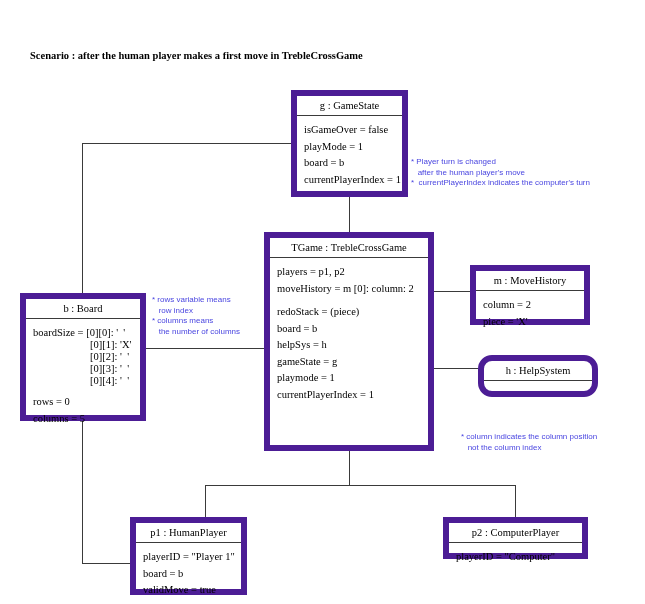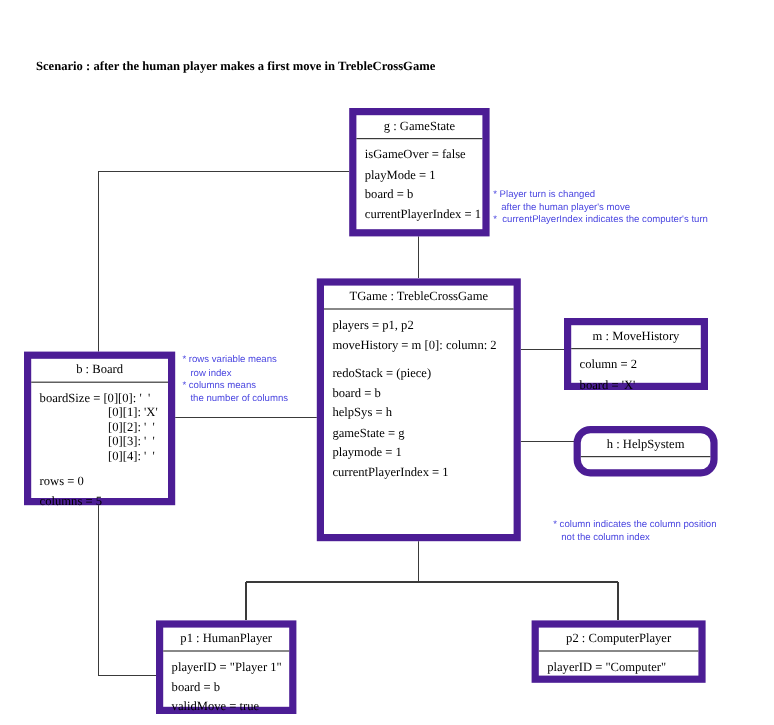--- a/index.html
+++ b/index.html
@@ -138,21 +138,21 @@
       <div class="attr">gameState = g</div>
       <div class="attr">playmode = 1</div>
       <div class="attr">currentPlayerIndex = 1</div>
     </div>
   </div>
 
   <div class="obj-box" style="left:470px; top:265px; width:120px; height:60px;">
     <div class="obj-header">m : MoveHistory</div>
     <div class="obj-body">
       <div class="attr">column = 2</div>
-      <div class="attr">board = 'X'</div>
+      <div class="attr">piece = 'X'</div>
     </div>
   </div>
 
   <div class="obj-box" style="left:478px; top:355px; width:120px; height:42px;border-radius:14px;">
     <div class="obj-header">h : HelpSystem</div>
     <div class="obj-body" style="height:18px;"></div>
   </div>
 
   <div class="obj-box" style="left:20px; top:293px; width:126px; height:128px;">
     <div class="obj-header">b : Board</div>
@@ -165,21 +165,21 @@
 
   <div class="obj-box" style="left:130px; top:517px; width:117px; height:78px;">
     <div class="obj-header">p1 : HumanPlayer</div>
     <div class="obj-body">
       <div class="attr">playerID = "Player 1"</div>
       <div class="attr">board = b</div>
       <div class="attr">validMove = true</div>
     </div>
   </div>
 
-  <div class="obj-box" style="left:443px; top:517px; width:145px; height:52px;">
+  <div class="obj-box" style="left:443px; top:517px; width:145px; height:42px;">
     <div class="obj-header">p2 : ComputerPlayer</div>
     <div class="obj-body">
       <div class="attr">playerID = "Computer"</div>
     </div>
   </div>
 
   <div class="note" style="left:411px; top:157px;">* Player turn is changed
    after the human player's move
 *  currentPlayerIndex indicates the computer's turn</div>
   <div class="note" style="left:152px; top:280px;margin-top:15px;">* rows variable means

